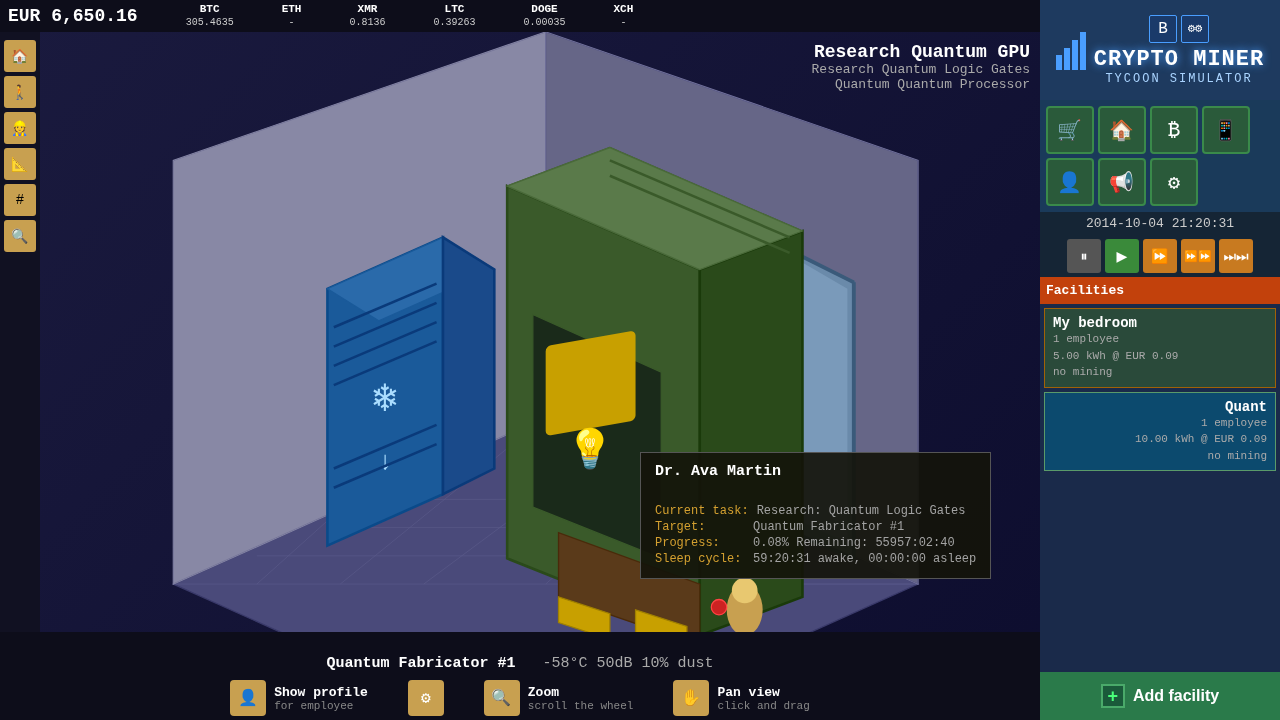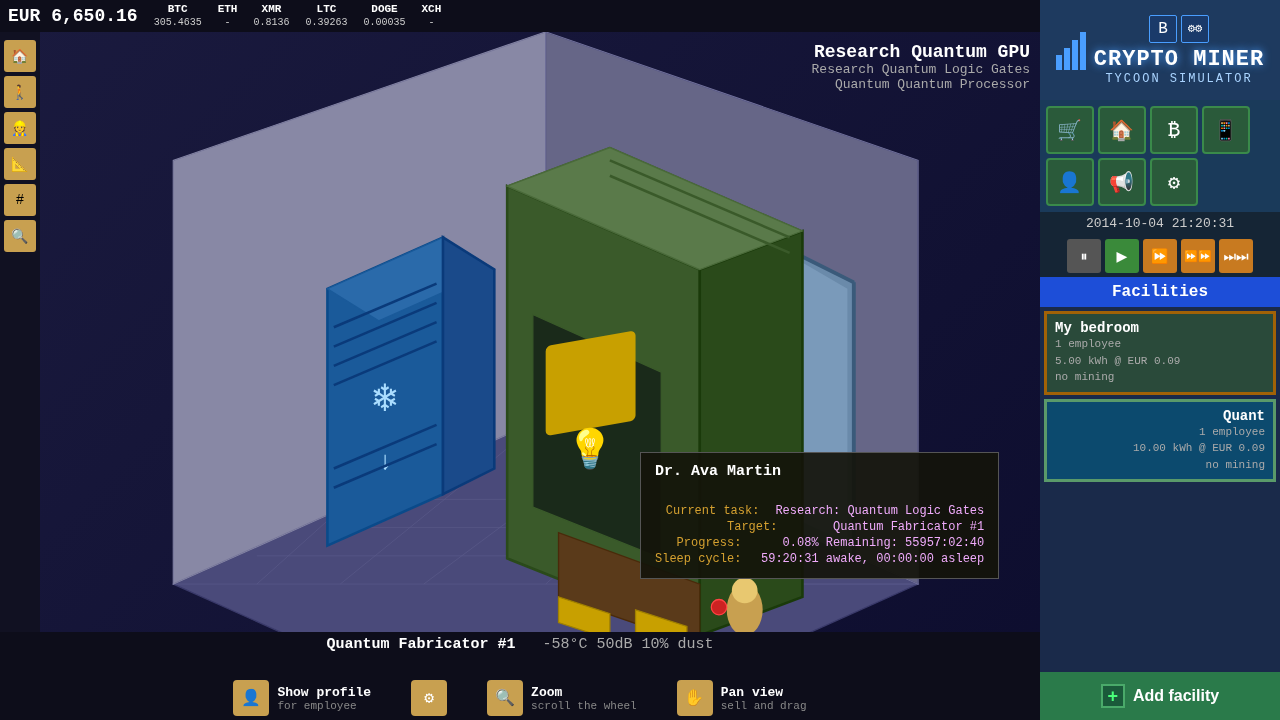--- a/index.html
+++ b/index.html
@@ -31,20 +31,21 @@
       color: #fff;
       white-space: nowrap;
     }
     .crypto-item {
       display: flex;
       flex-direction: column;
       align-items: center;
       font-size: 10px;
       color: #ccc;
       line-height: 1.2;
+      margin-left: 32px;
     }
     .crypto-name { color: #fff; font-weight: bold; font-size: 11px; }
 
     
     #game-area {
       position: absolute;
       top: 32px; left: 0;
       width: 1040px;
       height: 719px;
       background: linear-gradient(135deg, #1a1a3e 0%, #0d0d2e 100%);
@@ -69,21 +70,21 @@
 
     
     #bottombar {
       position: absolute;
       bottom: 0; left: 0;
       width: 1040px;
       height: 88px;
       background: #0d0d1a;
       display: flex;
       flex-direction: column;
-      justify-content: space-between;
+      justify-content: flex-end;
     }
     #facility-name-bar {
       text-align: center;
       font-size: 15px;
       color: #fff;
       padding: 4px 0;
     }
     #facility-name-bar span.fname { font-weight: bold; }
     #facility-name-bar span.fstats { color: #aaa; }
 
@@ -243,38 +244,37 @@
       align-items: center;
       justify-content: center;
       font-size: 14px;
     }
     .speed-btn.gray { background: #555; color: #fff; }
     .speed-btn.green { background: #3a8a3a; color: #fff; }
     .speed-btn.orange { background: #c87a20; color: #fff; }
 
     
     #facilities-header {
-      text-align: center;
-      font-size: 16px;
+      font-size: 13px;
       font-weight: bold;
       color: #fff;
       padding: 6px;
-      background: #1d4ed8;
+      background: #c2410c;
     }
     #facilities-list {
       flex: 1;
       overflow-y: auto;
       padding: 4px;
       display: flex;
       flex-direction: column;
       gap: 4px;
     }
     .facility-card {
       background: #2a4a3a;
-      border: 3px solid #a16207;
+      border: 1px solid #a16207;
       padding: 6px 8px;
       cursor: pointer;
     }
     .facility-card.selected {
       background: #0c4a6e;
       border-color: #5a9a6a;
       text-align: right;
     }
     .facility-name {
       font-size: 14px;
@@ -327,26 +327,25 @@
       z-index: 20;
     }
     .tooltip-name {
       font-size: 15px;
       font-weight: bold;
       color: #fff;
       margin-bottom: 24px;
     }
     .tooltip-row {
       display: flex;
-      gap: 16px;
+      gap: 8px;
       margin: 2px 0;
-      justify-content: flex-end;
     }
     .tooltip-label { color: #d4a030; min-width: 90px; }
-    .tooltip-value { color: #f0abfc; }
+    .tooltip-value { color: #a3a3a3; }
 
     
     #iso-svg {
       position: absolute;
       top: 0; left: 0;
       width: 100%;
       height: 100%;
     }
   </style>
 </head>
@@ -517,21 +516,21 @@
       <div class="action-btn-icon">🔍</div>
       <div class="action-btn-text">
         <div class="action-btn-title">Zoom</div>
         <div class="action-btn-sub">scroll the wheel</div>
       </div>
     </div>
     <div class="action-btn">
       <div class="action-btn-icon">✋</div>
       <div class="action-btn-text">
         <div class="action-btn-title">Pan view</div>
-        <div class="action-btn-sub">sell and drag</div>
+        <div class="action-btn-sub">click and drag</div>
       </div>
     </div>
   </div>
 </div>
 
 <div id="right-panel">
 
   <div id="logo-area">
     <div class="logo-bars">
       <div class="logo-bar" style="height:15px"></div>

